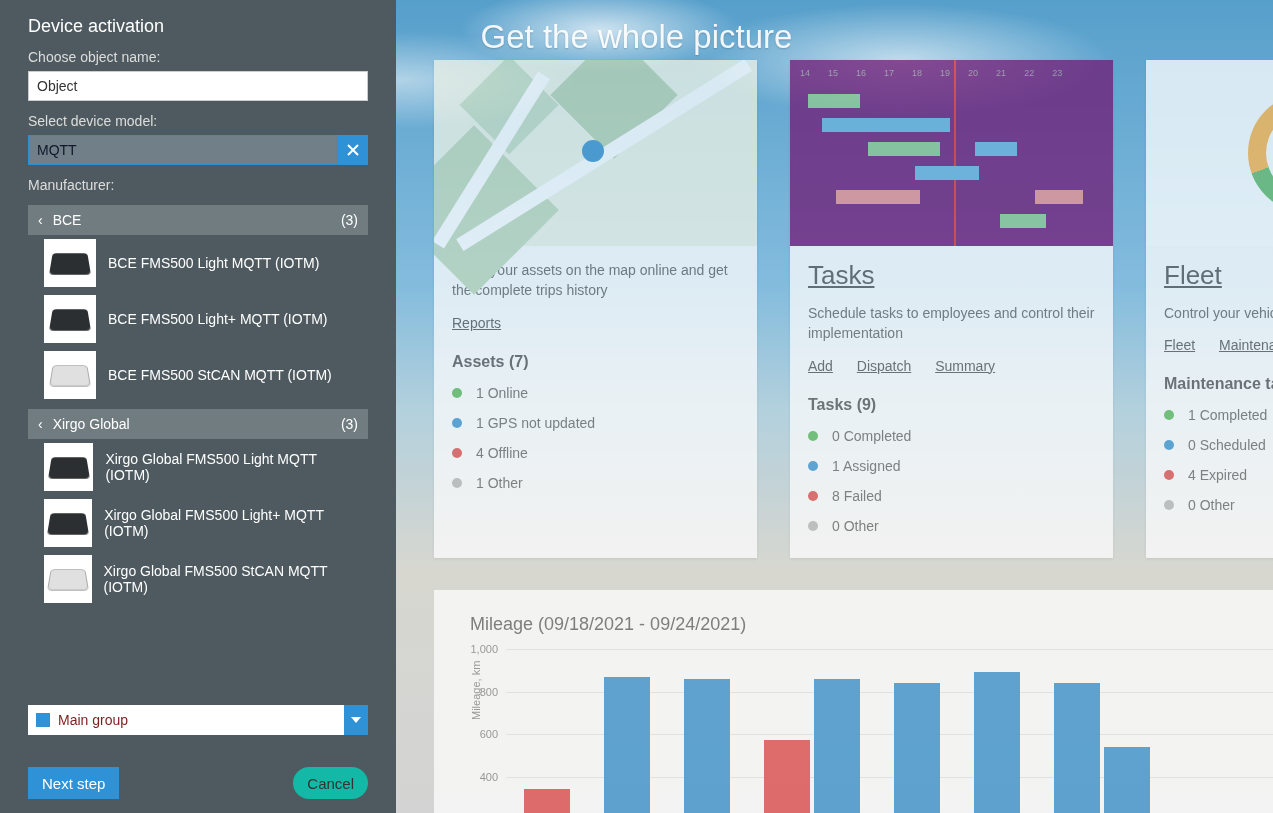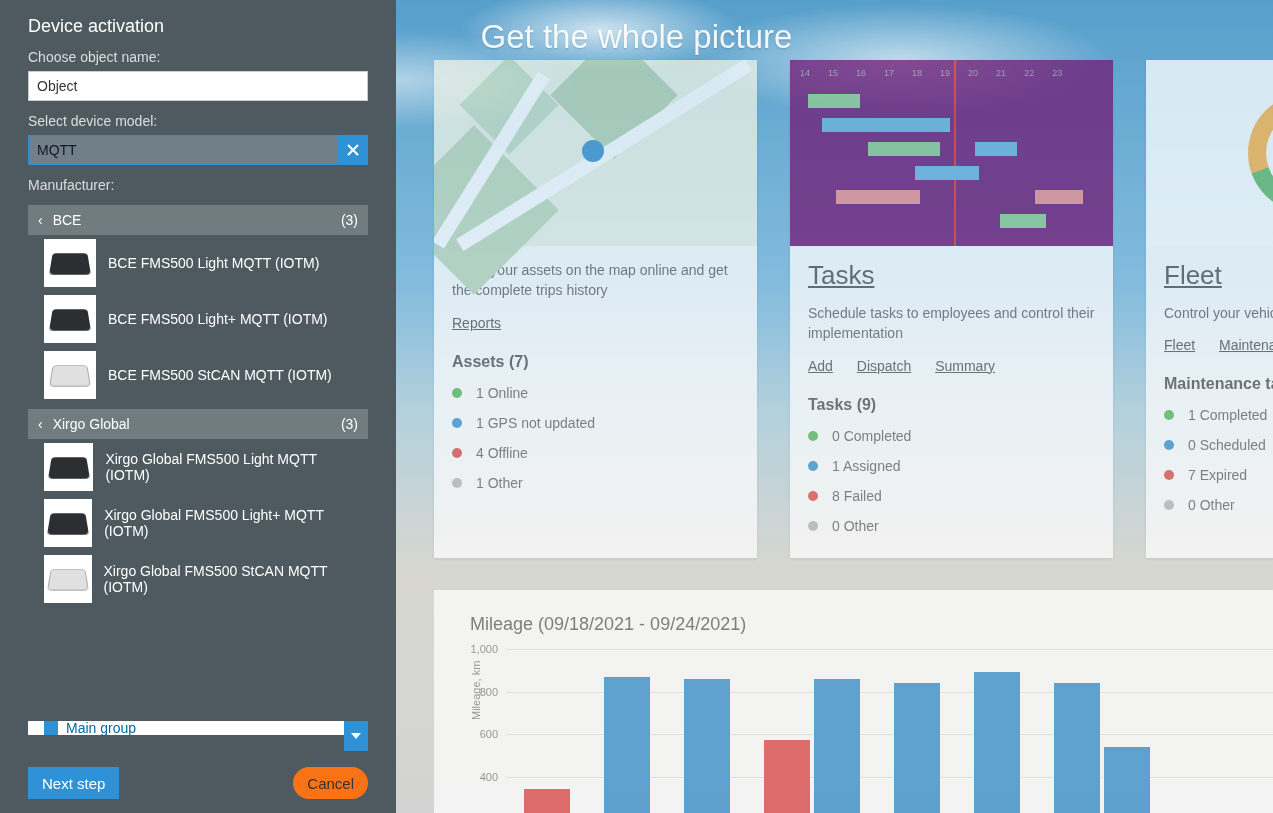--- a/index.html
+++ b/index.html
@@ -155,34 +155,34 @@
 .device-thumb {
   width:52px; height:48px; background:#fff; display:flex; align-items:center; justify-content:center;
 }
 .device-thumb .dev { width:38px; height:24px; background:#2c2f31; border-radius:4px; transform:perspective(60px) rotateX(28deg); }
 .device-thumb.white .dev { background:#e0e0e0; border:1px solid #aaa; }
 .device-name { color:#fff; font-size:14px; }
 
 .sb-spacer { flex:1; }
 .sb-select-wrap { position:relative; }
 .sb-select {
-  width:100%; height:14px; background:#fff; color:#0369a1;
-  display:flex; align-items:center; padding:0 16px; cursor:pointer;
+  width:100%; height:30px; background:#fff; color:#7f1d1d;
+  display:flex; align-items:center; padding:0 8px; cursor:pointer;
 }
 .sb-select .sq { width:14px; height:14px; background:#2f92d6; margin-right:8px; }
 .sb-select-caret {
   position:absolute; right:0; top:0; width:24px; height:30px;
   background:#2f92d6; display:flex; align-items:center; justify-content:center;
 }
 .sb-actions { display:flex; justify-content:space-between; margin-top:32px; }
 .btn {
   height:32px; padding:0 14px; font-size:15px; display:flex; align-items:center; cursor:pointer;
 }
 .btn-primary { background:#2f92d6; color:#fff; }
-.btn-cancel { background:#f97316; color:#333;border-radius:16px; }
+.btn-cancel { background:#14b8a6; color:#333;border-radius:16px; }
 
 .list-scroll { overflow:hidden; }
 </style>
 </head>
 <body>
 
 <div class="bg-clouds"></div>
 <div class="overlay"></div>
 
 <div class="hero-title">Get the whole picture</div>
@@ -306,21 +306,21 @@
       <div class="stat-row">
           <span class="dot green"></span>
           <span>1 Completed</span>
         </div>
       <div class="stat-row">
           <span class="dot blue"></span>
           <span>0 Scheduled</span>
         </div>
       <div class="stat-row">
           <span class="dot red"></span>
-          <span>7 Expired</span>
+          <span>4 Expired</span>
         </div>
       <div class="stat-row">
           <span class="dot grey"></span>
           <span>0 Other</span>
         </div>
     </div>
   </div>
 </div>
 
 <div class="chart-card">

